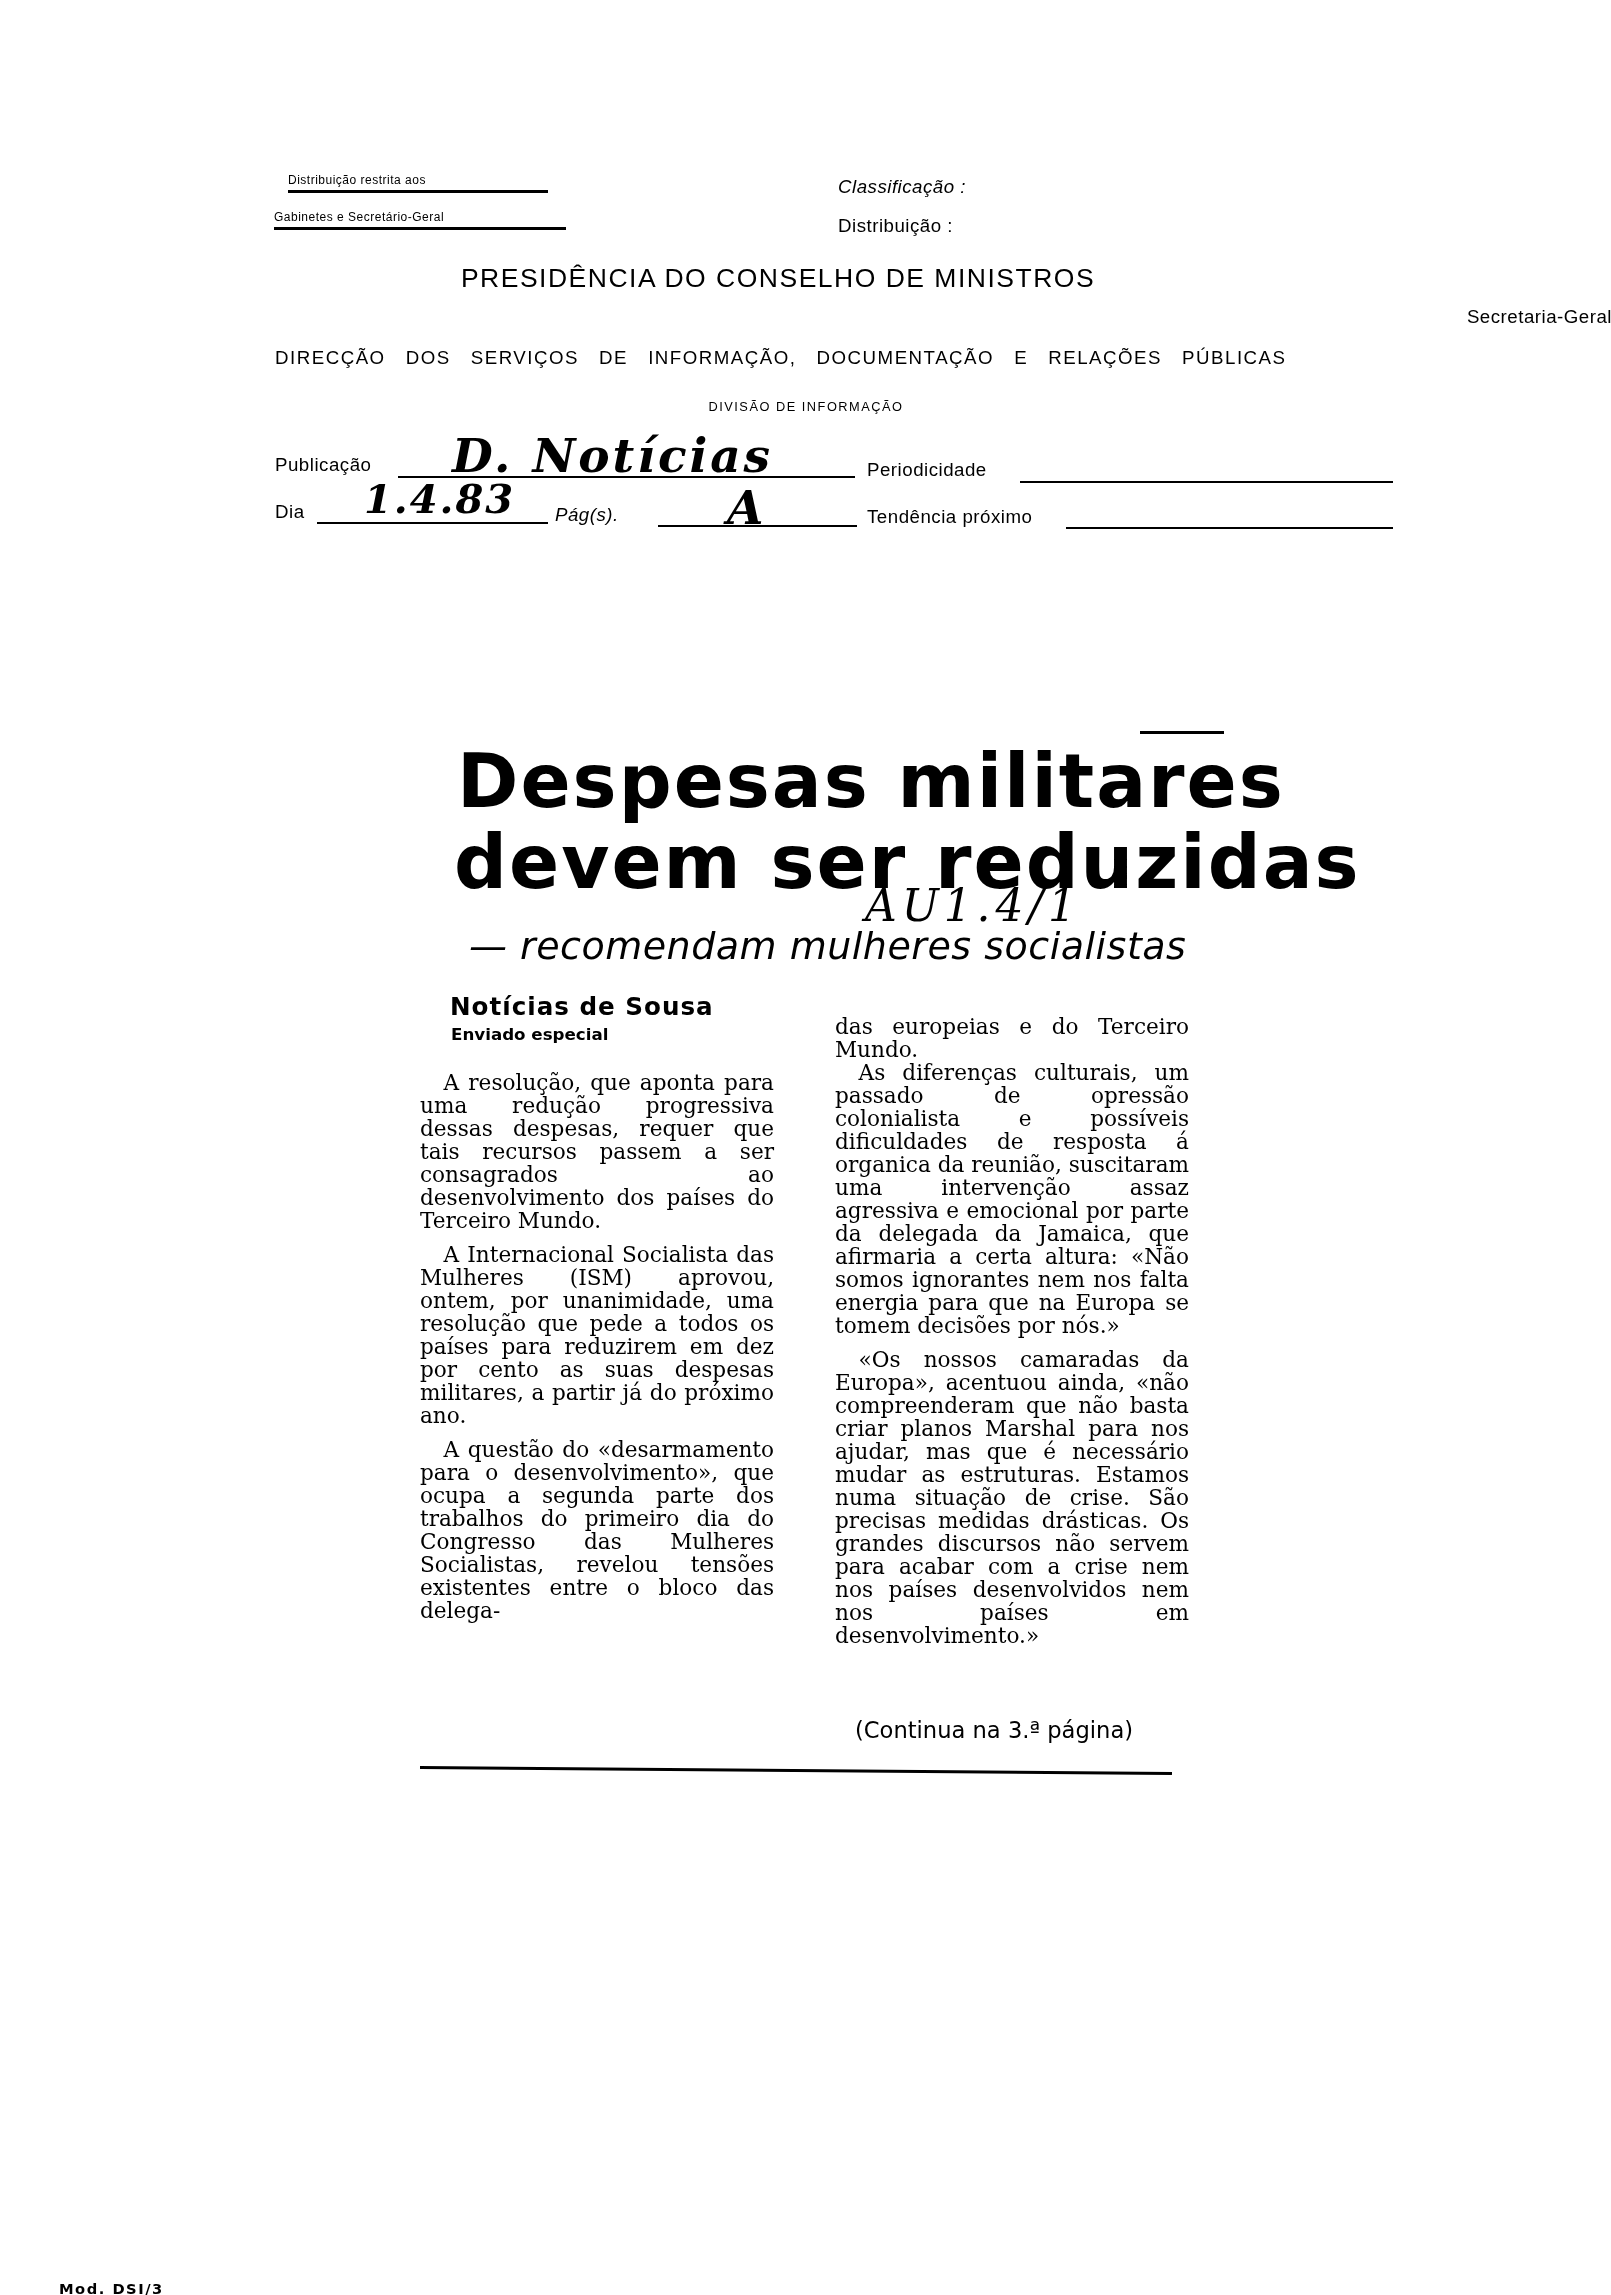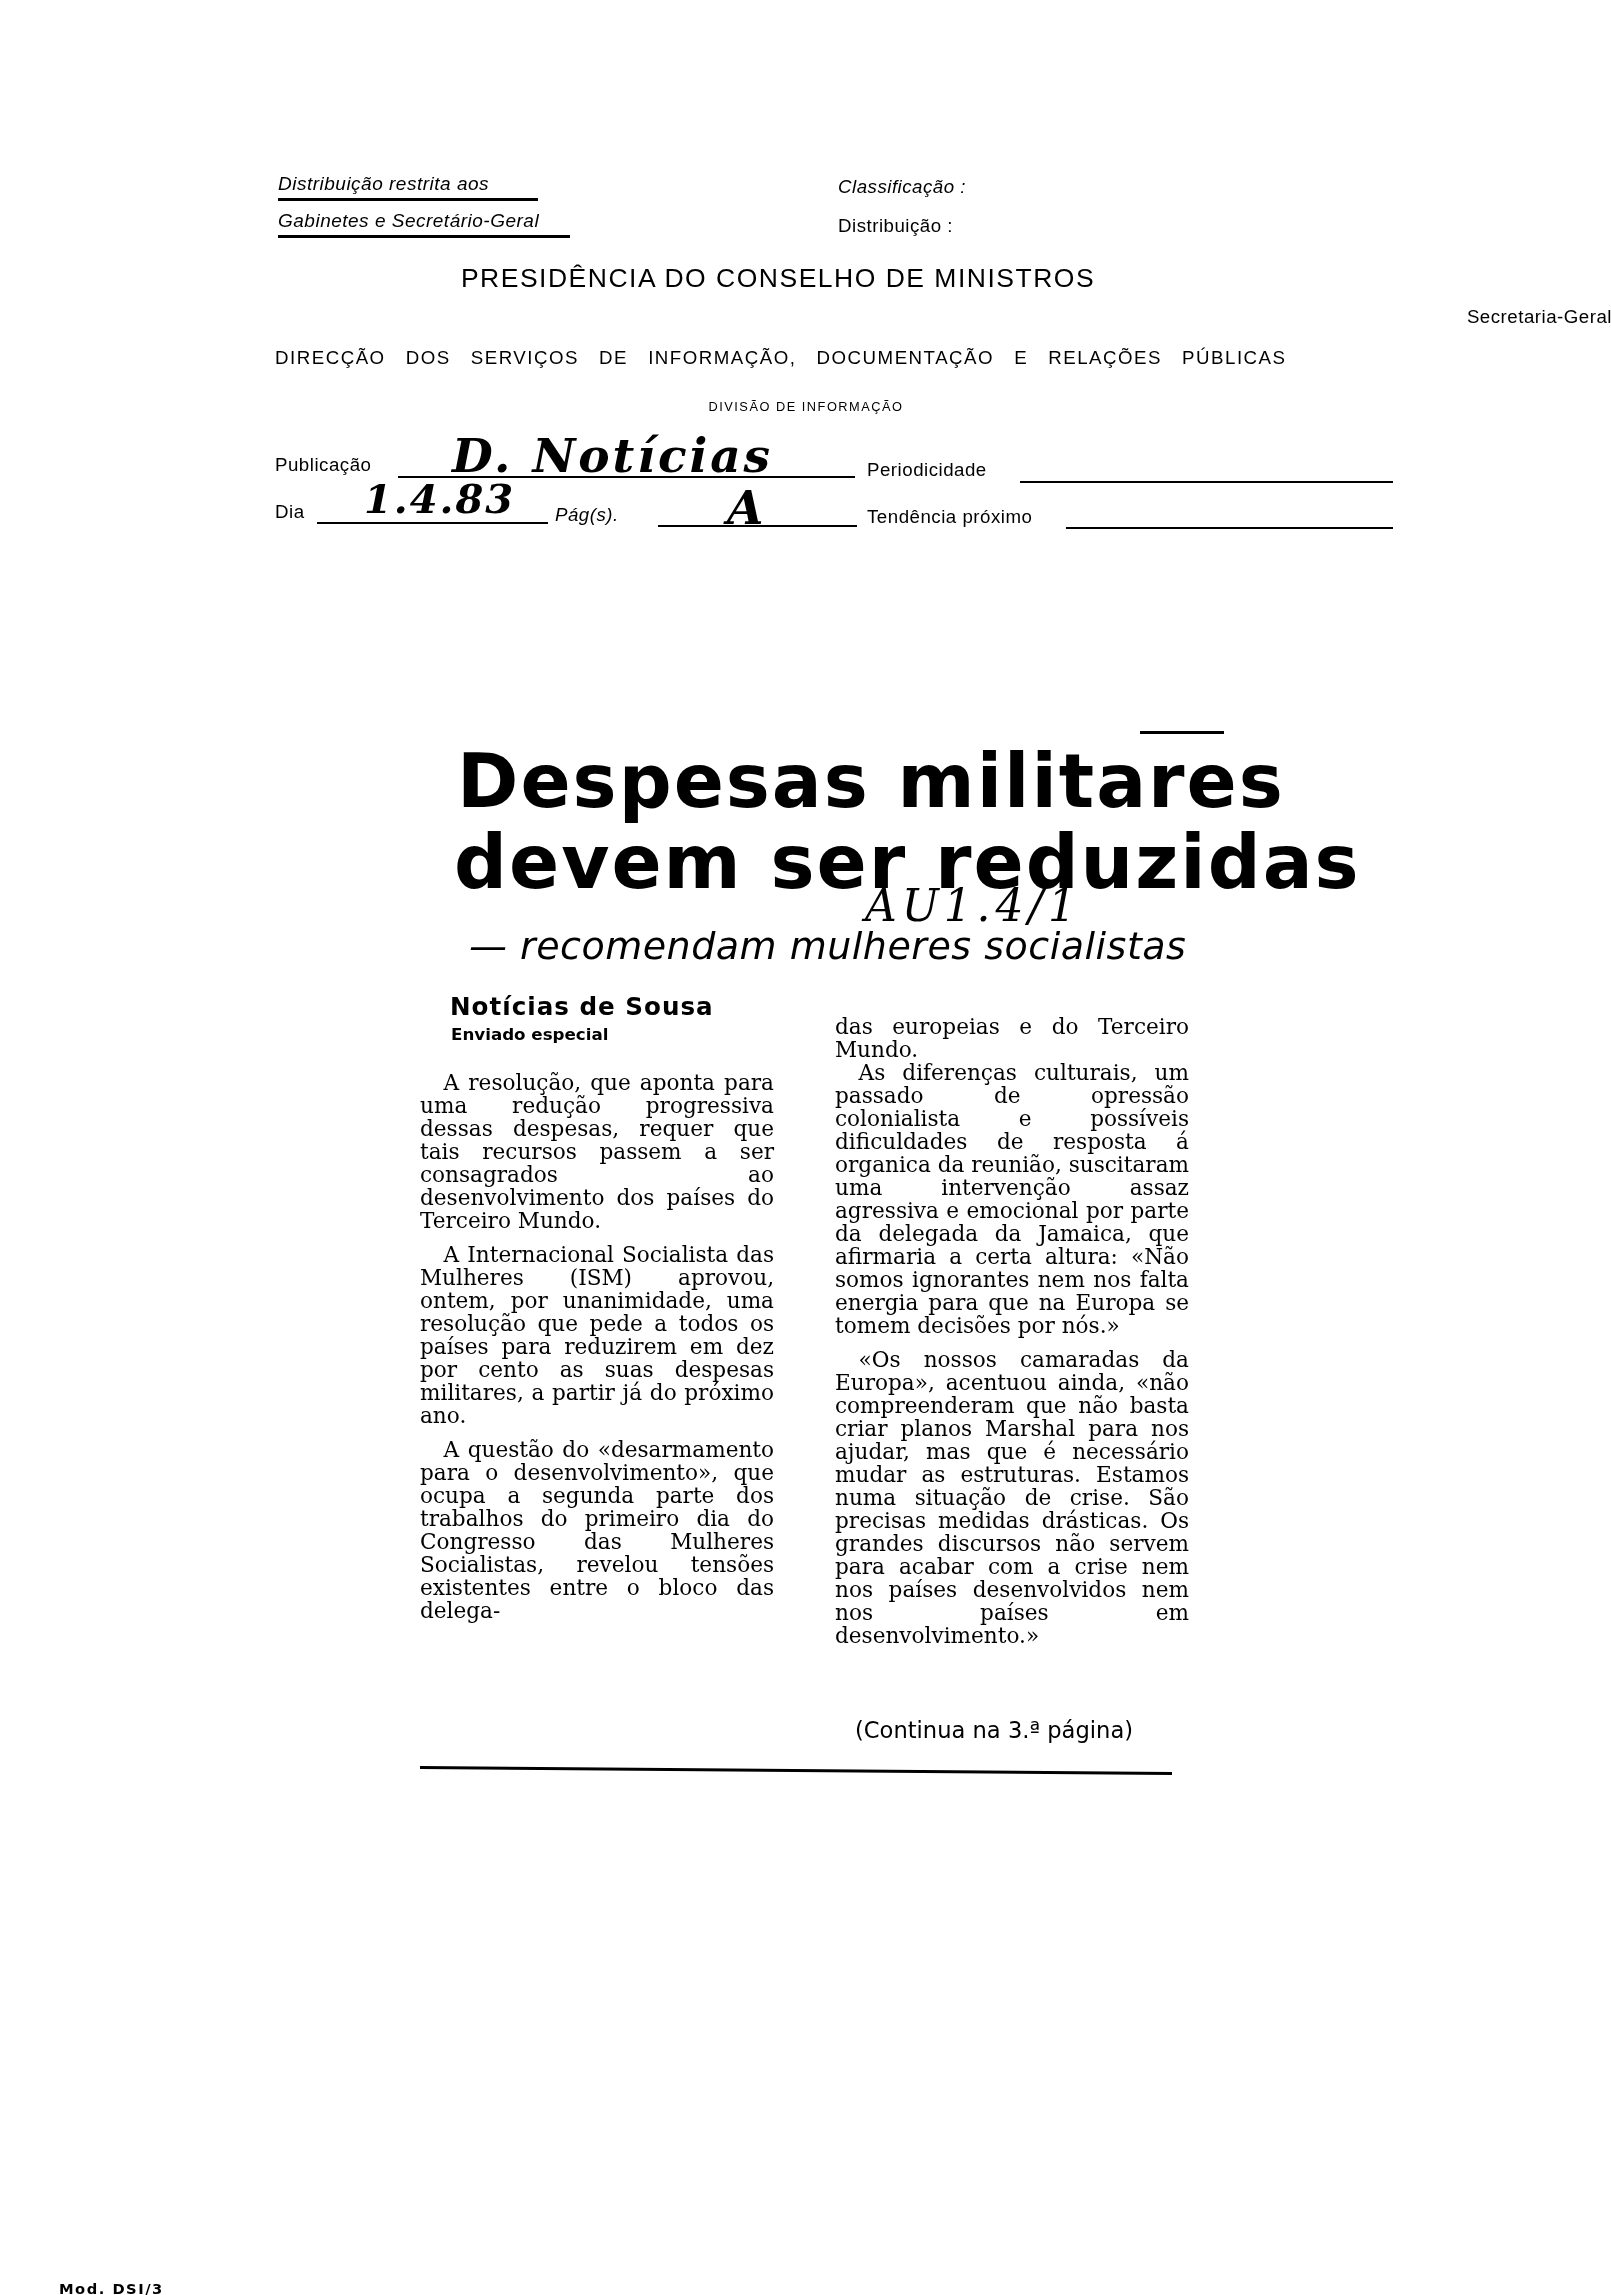--- a/index.html
+++ b/index.html
@@ -1,36 +1,36 @@
 <!DOCTYPE html>
 <html style="font-size:7.9px"><head>
 <meta charset="utf-8">
 <style>
   html, body { margin: 0; padding: 0; background: #ffffff; }
   body { width: 1612px; height: 2295px; position: relative; overflow: hidden; color: #000; font-family: "Liberation Sans", sans-serif; }
   .abs { position: absolute; }
-  .hdr-italic { font-style: italic; font-size: 19px; letter-spacing: 0.5px; }
+  .hdr-italic { font-size: 12px; letter-spacing: 0.5px; margin-left: 10px; }
   .uline { border-bottom: 3.4px solid #000; padding-bottom: 2.9px; }
   .form-label { font-size: 18.7px; letter-spacing: 0.5px; }
   .blank-line { position: absolute; border-bottom: 2px solid #000; }
   .hand { font-family: "DejaVu Serif", serif; font-size: 47px; font-weight: bold; font-style: italic; line-height: 1; }
   .headline { font-family: "DejaVu Sans", sans-serif; font-weight: bold; font-size: 74px; line-height: 1; letter-spacing: 2px; }
   .subhead { font-family: "DejaVu Sans", sans-serif; font-style: italic; font-size: 38px; letter-spacing: 0.5px; }
   .col { position: absolute; font-family: "DejaVu Serif", serif; font-size: 21.6px; line-height: 23px; text-align: justify; }
   .col p { margin: 0 0 10.8px 0; text-indent: 23.6px; }
   .col p.noindent { text-indent: 0; }
   .byline { font-family: "DejaVu Sans", sans-serif; font-weight: bold; font-size: 24.6px; letter-spacing: 1px; }
   .byline-role { font-family: "DejaVu Sans", sans-serif; font-weight: bold; font-size: 16.7px; }
   .rule { position: absolute; background: #000; }
 </style>
 </head>
 <body>
 
 <div class="abs hdr-italic uline" style="left:278px; top:173px; width:260px;">Distribuição restrita aos</div>
-<div class="abs hdr-italic uline" style="left:278px; top:210px; width:292px;">Gabinetes e Secretário-Geral</div>
+<div class="abs hdr-italic uline" style="left:264px; top:210px; width:292px;">Gabinetes e Secretário-Geral</div>
 
 <div class="abs form-label" style="left:838px; top:176px;font-style:italic;">Classificação :</div>
 <div class="abs form-label" style="left:838px; top:215px;">Distribuição :</div>
 
 <div class="abs" style="left:0; top:263px; width:1556px; text-align:center; font-size:26.5px; letter-spacing:1.5px;">PRESIDÊNCIA DO CONSELHO DE MINISTROS</div>
 <div class="abs" style="left:0; top:306px; width:1612px; text-align:right; font-size:18.7px; letter-spacing:0.5px;">Secretaria-Geral</div>
 <div class="abs" style="left:275px; top:347px; width:1120px; font-size:18.7px; letter-spacing:1.5px; white-space:pre;">DIRECÇÃO   DOS   SERVIÇOS   DE   INFORMAÇÃO,   DOCUMENTAÇÃO   E   RELAÇÕES   PÚBLICAS</div>
 <div class="abs" style="left:0; top:399px; width:1612px; text-align:center; font-size:12.8px; letter-spacing:1.5px;">DIVISÃO DE INFORMAÇÃO</div>
 
 <div class="abs form-label" style="left:275px; top:454px;">Publicação</div>

